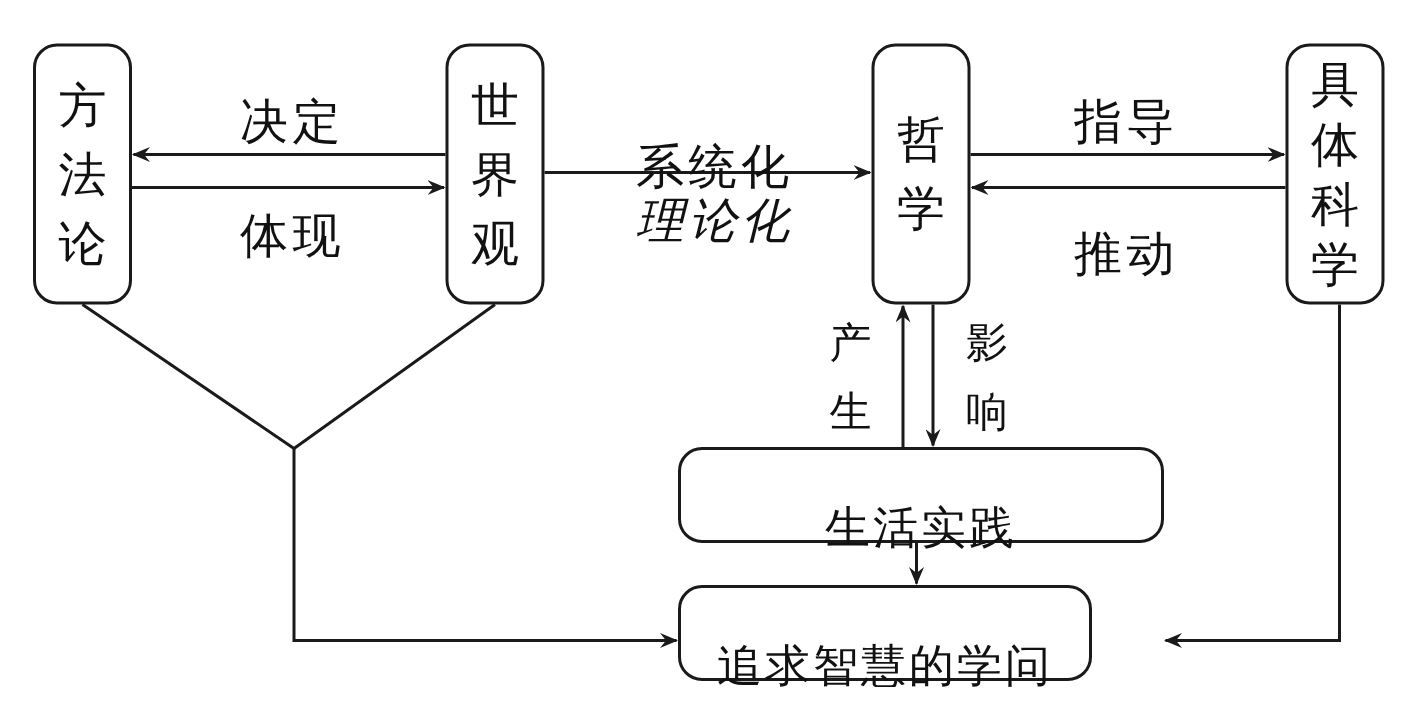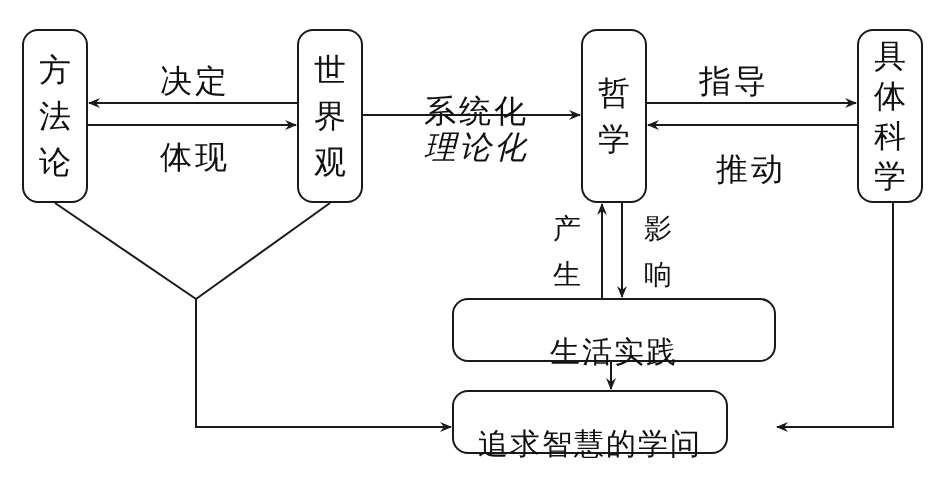--- a/index.html
+++ b/index.html
@@ -78,21 +78,21 @@
 </div>
 
 <div class="box hbox" style="left:452px;top:390px;width:276px;height:64px;">
   <span>追求智慧的学问</span>
 </div>
 
 <div class="label" style="left:160px;top:60px;">决定</div>
 <div class="label" style="left:160px;top:136px;">体现</div>
 <div class="label" style="left:424px;top:72px;margin-top:18px;">系统化</div>
 <div class="label" style="left:424px;top:126px;font-style:italic;">理论化</div>
-<div class="label" style="left:699px;top:60px;">指导</div>
+<div class="label" style="left:716px;top:60px;">指导</div>
 <div class="label" style="left:716px;top:148px;">推动</div>
 
 <div class="vlabel" style="left:552px;top:206px;">
   <div>产</div>
   <div>生</div>
 </div>
 <div class="vlabel" style="left:643px;top:206px;">
   <div>影</div>
   <div>响</div>
 </div>

